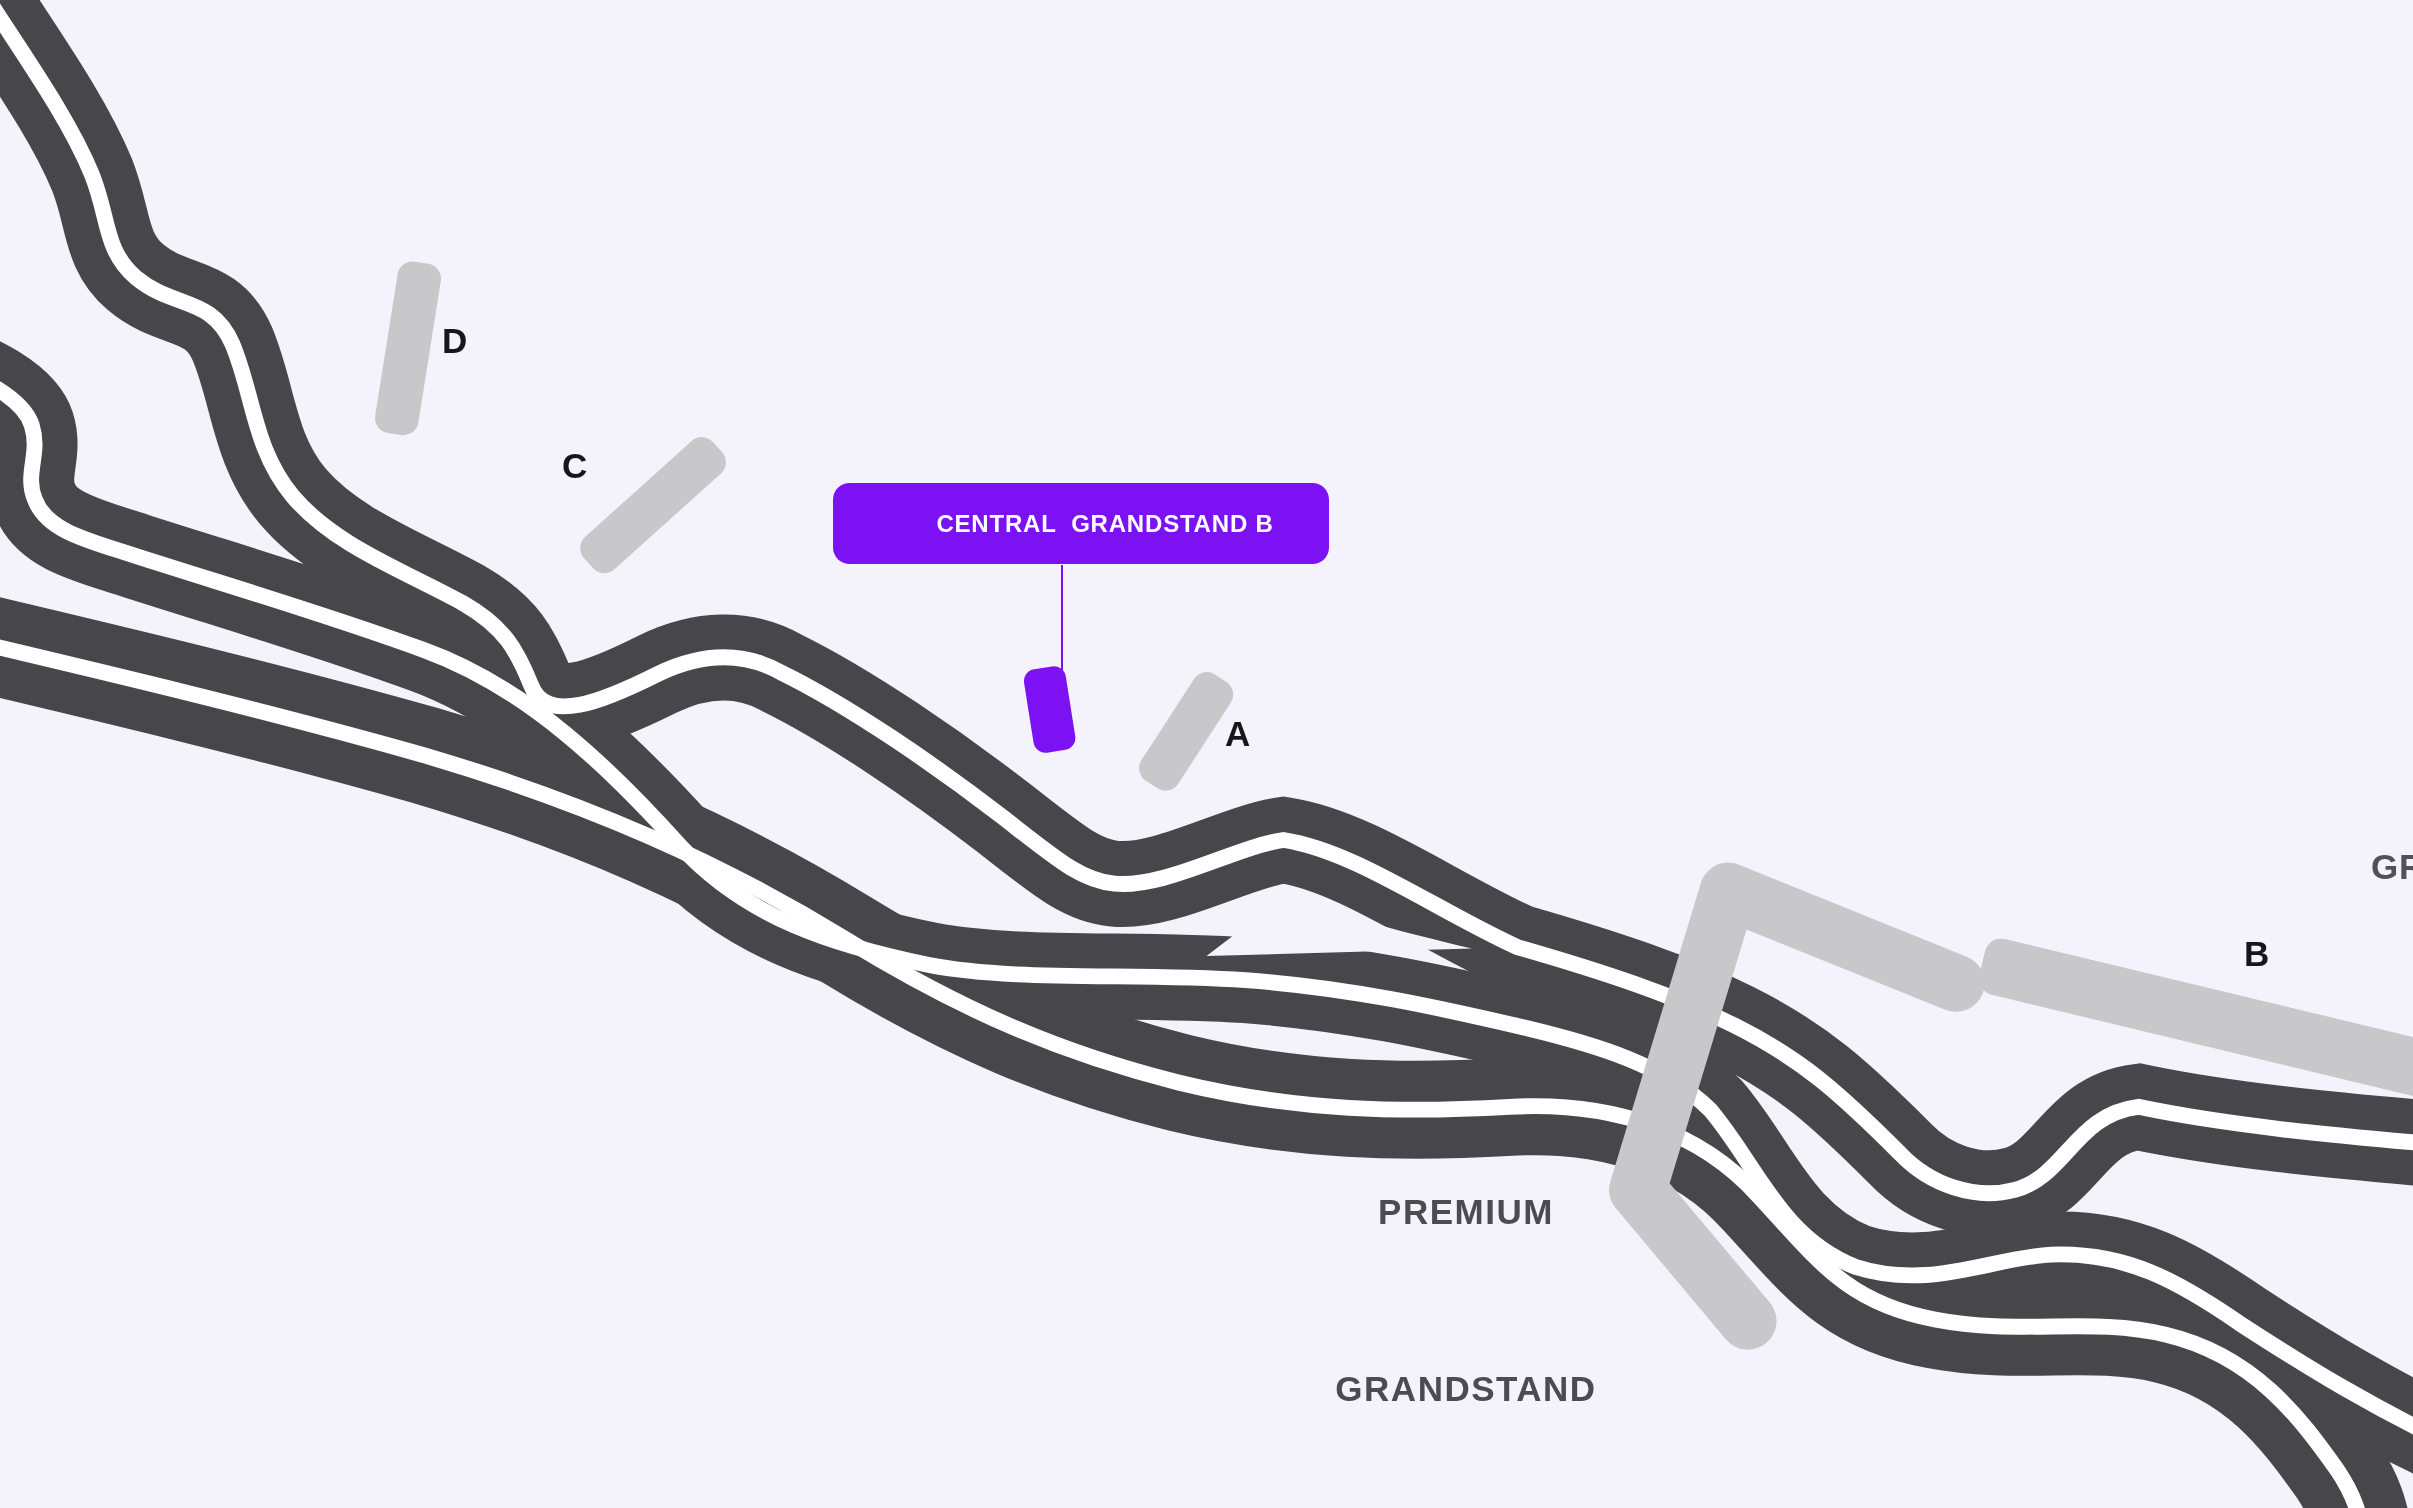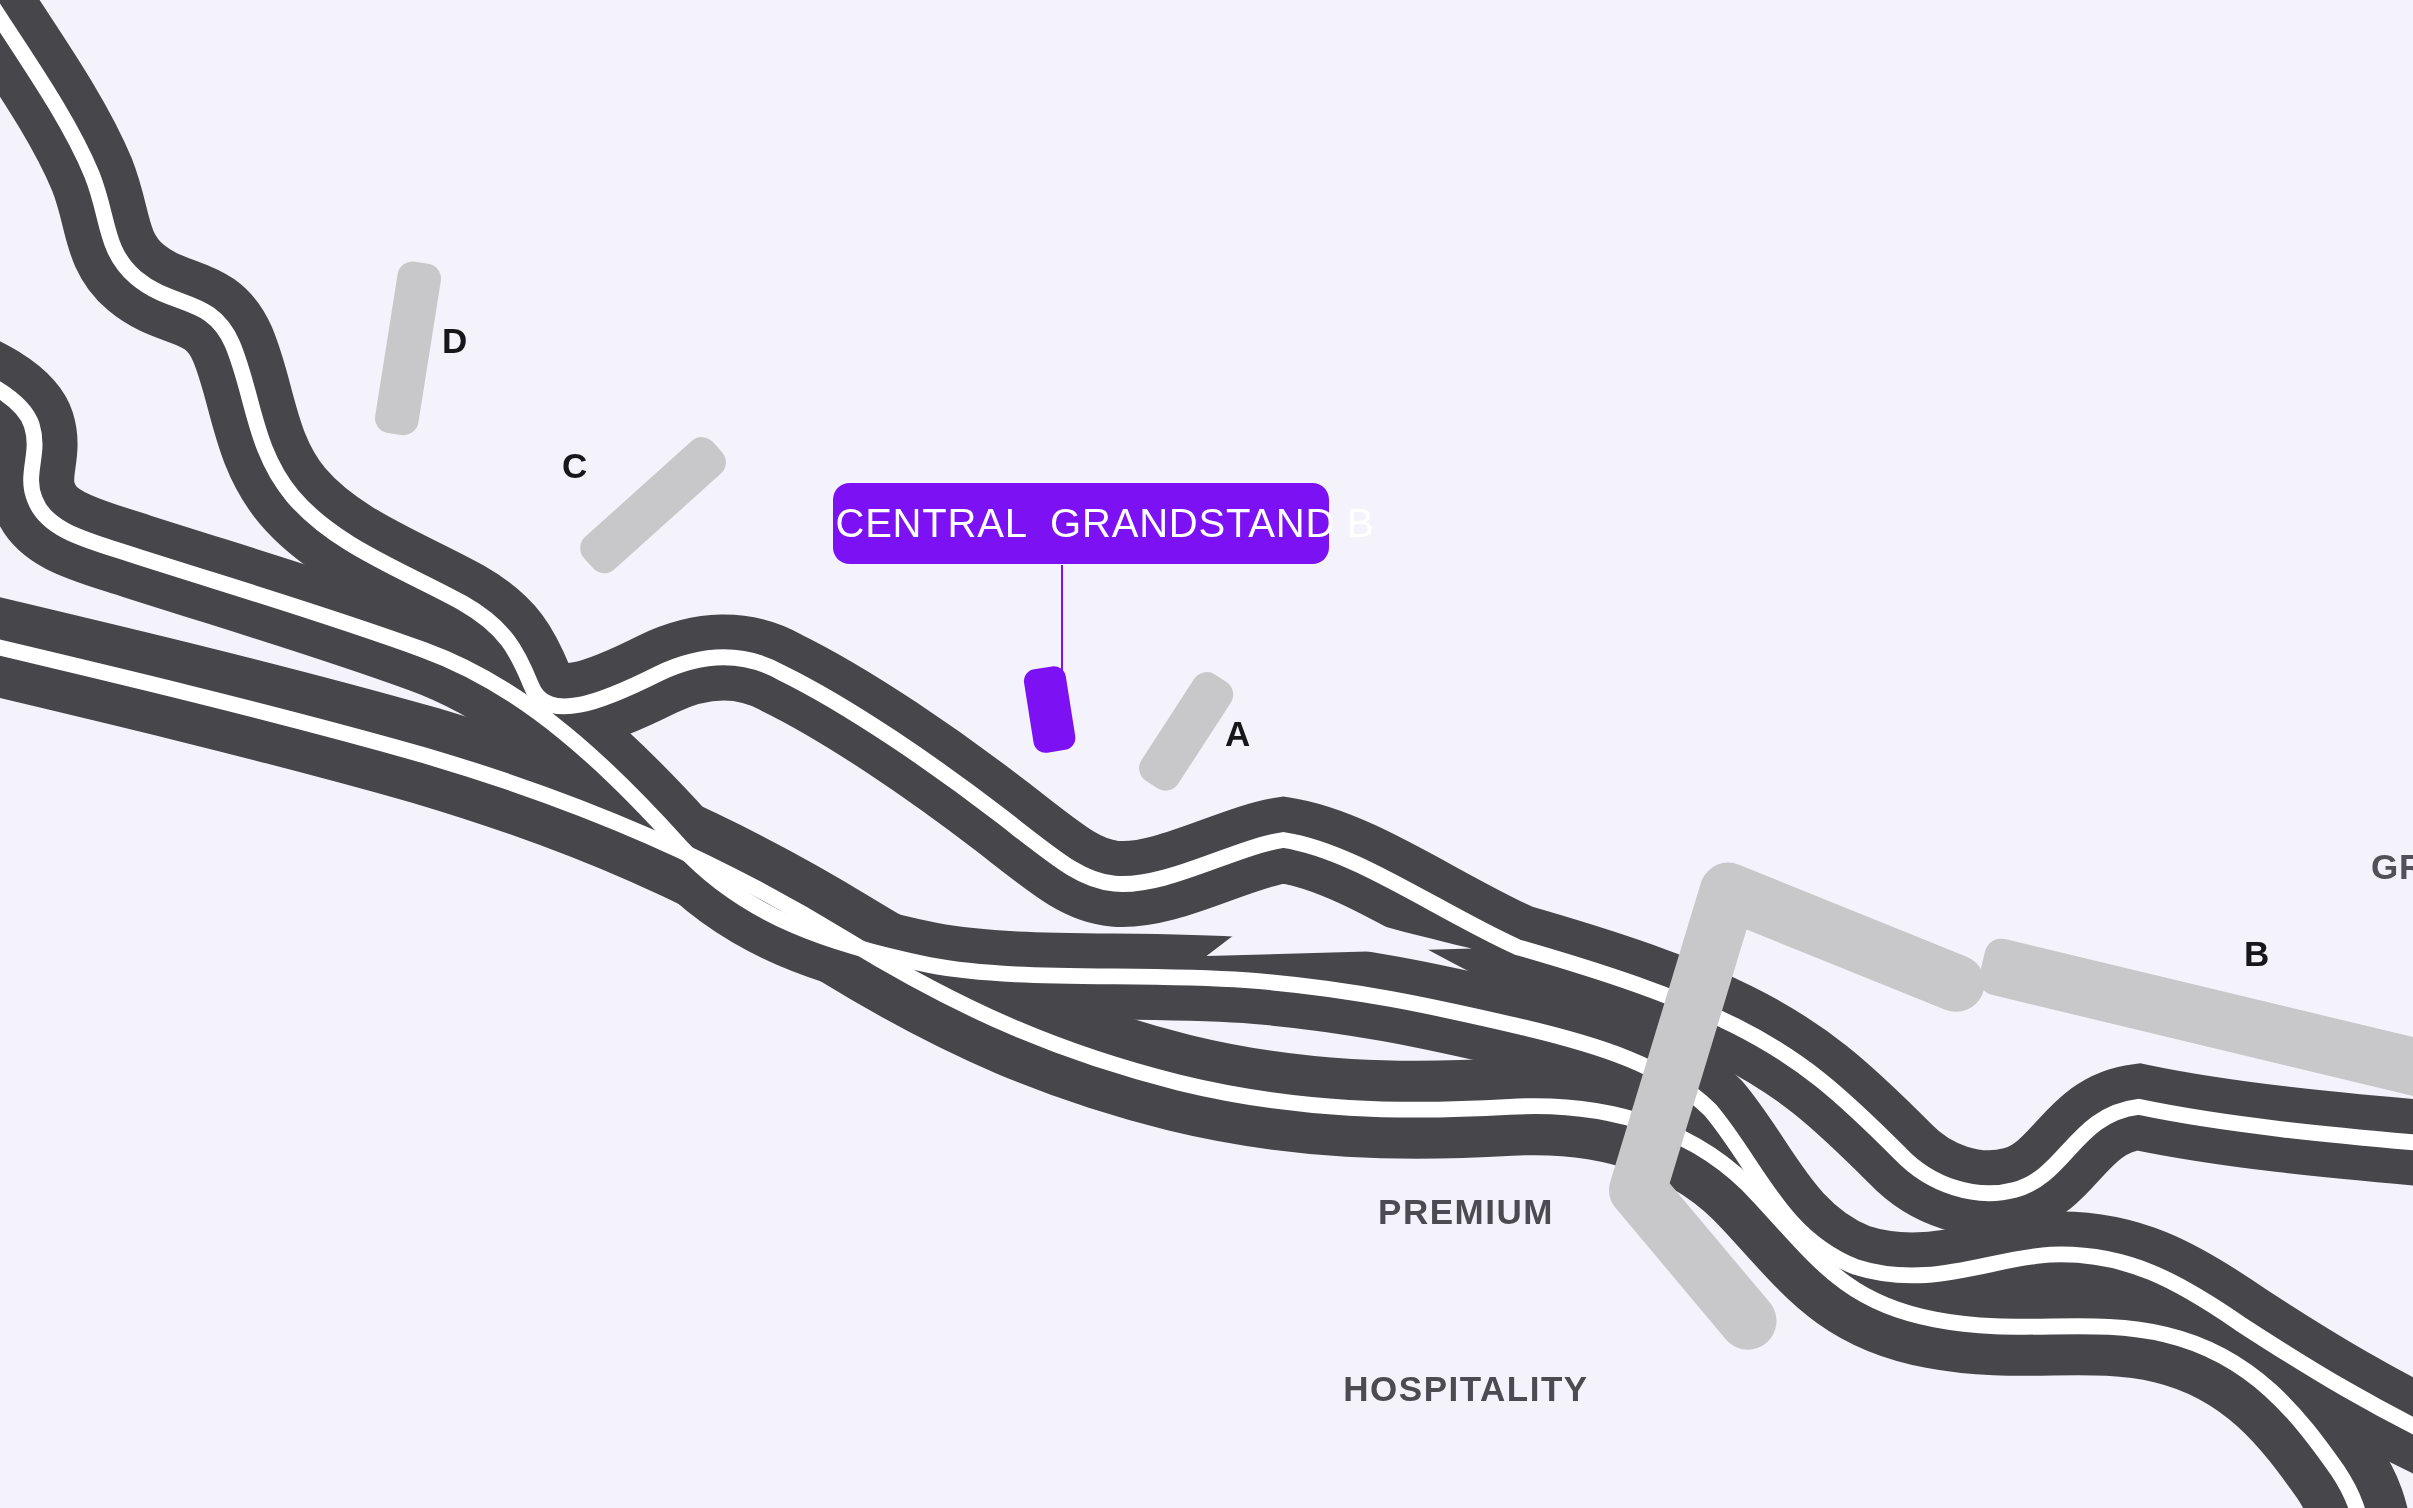--- a/index.html
+++ b/index.html
@@ -60,22 +60,22 @@
     height: 81px;
     background: #7c11f4;
     border-radius: 16.6px;
     display: flex;
     align-items: center;
     justify-content: center;
     cursor: pointer;
   }
   .tooltip .tooltip-text {
     color: #ffffff;
-    font-weight: 400;
-    font-size: 40px;
+    font-weight: 700;
+    font-size: 24px;
     letter-spacing: 0.8px;
     white-space: pre;
     margin-left: 48px;
   }
   .leader {
     position: absolute;
     left: 1061px;
     top: 565px;
     width: 2.3px;
     height: 130px;
@@ -218,17 +218,17 @@
 
   <div class="map-label" style="left:455px; top:341px;">D</div>
   <div class="map-label" style="left:575px; top:466px;">C</div>
   <div class="map-label" style="left:1238px; top:734px;">A</div>
   <div class="map-label" style="left:2257px; top:954px;">B</div>
 
   <div class="map-label clipped" style="left:2371px; top:867px;">GR</div>
 
   <div class="hospitality-label">
     <span>PREMIUM</span>
-    <span>HOSPITALITY</span>
+    <span>GRANDSTAND</span>
   </div>
 
 </div>
 
 
 </body></html>

